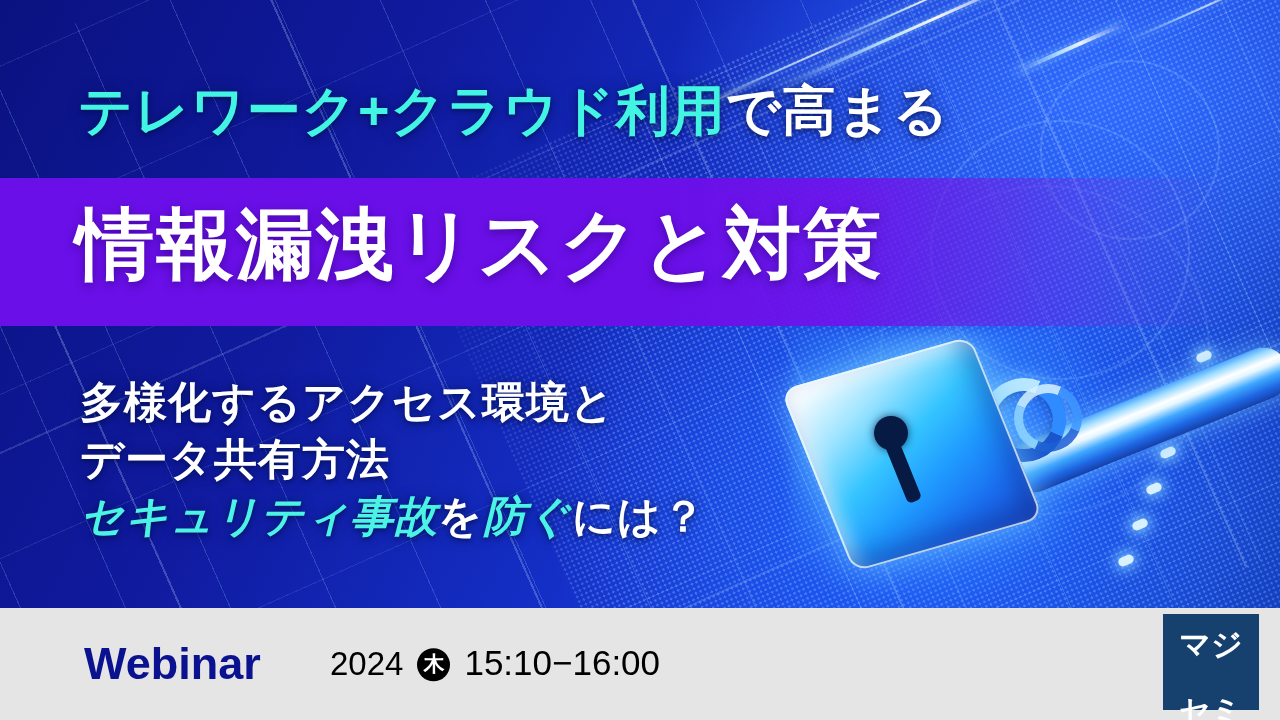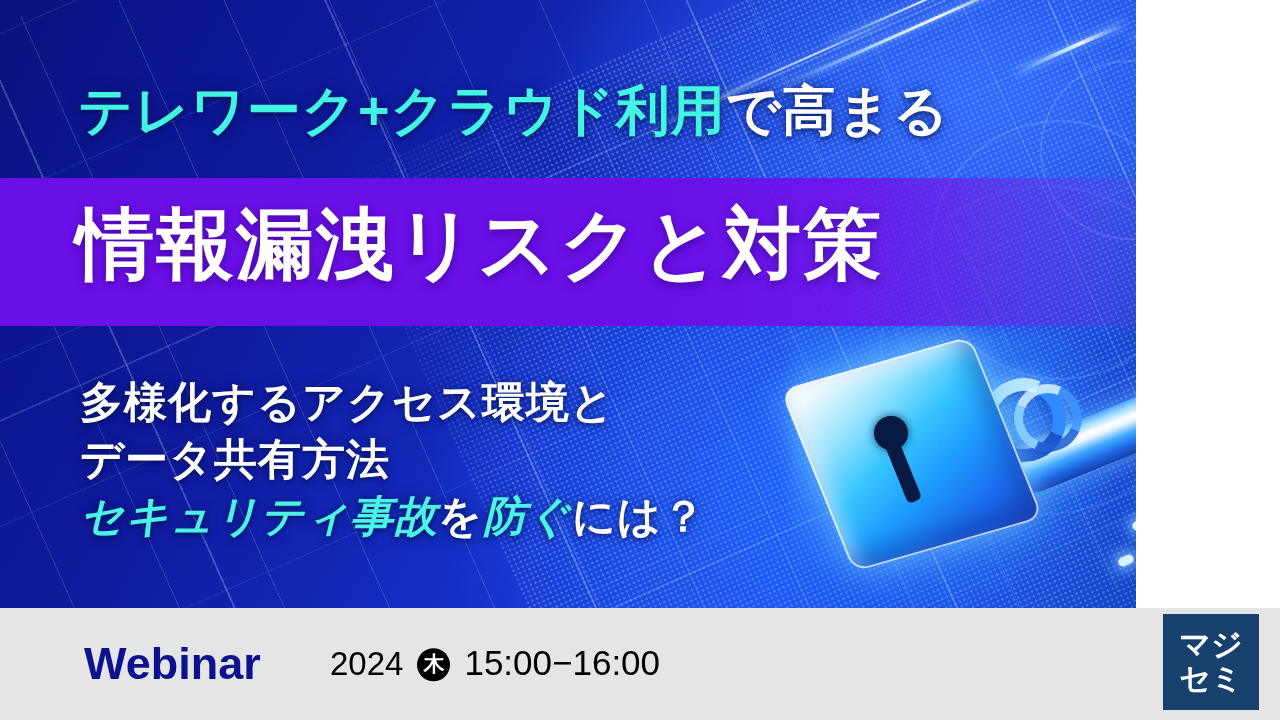--- a/index.html
+++ b/index.html
@@ -13,21 +13,21 @@
   #banner {
     position:relative;
     width:1280px; height:720px;
     overflow:hidden;
     background:#ffffff;
   }
 
   
   .hero {
     position:absolute; left:0; top:0;
-    width:1136px; height:608px;
+    width:1280px; height:608px;
     overflow:hidden;
     background:#0a1a96;
   }
 
   
   .bg-base {
     position:absolute; inset:0;
     background:
       radial-gradient(ellipse 700px 420px at 86% 16%, #2f6bff 0%, rgba(22,60,210,0) 62%),
       radial-gradient(ellipse 620px 520px at 74% 78%, #1f63ff 0%, rgba(16,46,190,0) 66%),
@@ -264,21 +264,21 @@
   .logo {
     position:absolute; left:1163px; top:614px;
     width:96px; height:96px;
     background:#16406d;
     display:flex; flex-direction:column;
     align-items:center; justify-content:center;
     gap:1px;
   }
   .logo-line {
     color:#ffffff; font-size:31px; font-weight:700;
-    line-height:1.06; letter-spacing:0px;
+    line-height:1.06; letter-spacing:0px;margin-top:32px;
   }
 </style>
 </head>
 <body>
 
 <div id="banner">
 
   <div class="hero">
 
     <div class="bg-base"></div>
@@ -328,21 +328,21 @@
     </div>
 
   </div>
 
   <div class="footer">
     <div class="foot-row">
       <div class="webinar-label">Webinar</div>
       <div class="date-line">
         <span class="d-year">2024</span>
         <span class="d-dow">木</span>
-        <span class="d-time">15:00−16:00</span>
+        <span class="d-time">15:10−16:00</span>
       </div>
     </div>
   </div>
 
   <div class="logo">
     <div class="logo-line">マジ</div>
     <div class="logo-line">セミ</div>
   </div>
 
 </div>

